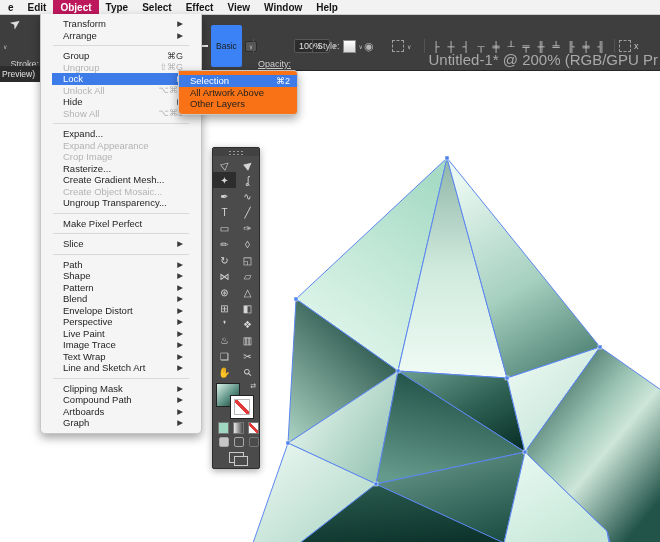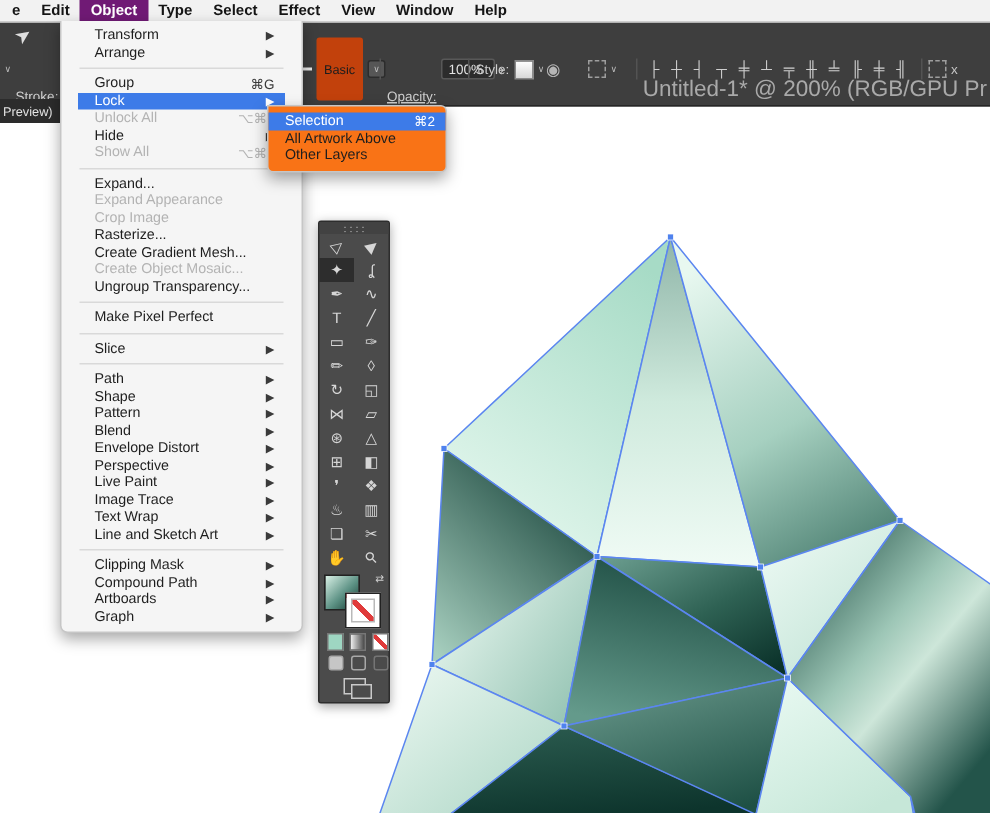--- a/index.html
+++ b/index.html
@@ -7,33 +7,33 @@
           font-family:"Liberation Sans",sans-serif;-webkit-font-smoothing:antialiased;}
 
   
   #artwork{position:absolute;left:0;top:0;z-index:1;}
 
   
   .menubar{position:absolute;left:0;top:0;right:0;height:14px;background:#f2f2f2;
            border-bottom:1px solid #cdcdcd;display:flex;align-items:stretch;z-index:40;
            font-size:10px;font-weight:bold;color:#151515;padding-left:1px;}
   .mb-item{display:flex;align-items:center;padding:0 7px;cursor:default;}
-  .mb-item.active{background:#701a75;color:#fff;}
+  .mb-item.active{background:#be185d;color:#fff;}
 
   
   .chrome{position:absolute;left:0;top:14px;right:0;height:56px;background:#3e3e3e;
           border-bottom:1px solid #262626;z-index:5;color:#cfcfcf;font-size:9px;}
   .tool-indicator{position:absolute;left:10px;top:2px;font-size:13px;color:#dedede;
                   transform:rotate(-35deg);}
   .ctrl{position:absolute;left:0;top:22px;right:0;height:20px;}
   .cgrp{position:absolute;top:0;height:20px;display:flex;align-items:center;gap:3px;white-space:nowrap;}
   .chev{font-size:6px;color:#bdbdbd;}
   .u{text-decoration:underline;margin-top:36px;}
   .brushline{display:inline-block;width:30px;height:2px;background:#e9e9e9;}
-  .chip{background:#c2410c;color:#1d1d1d;border-radius:2px;padding:16px 5px;font-size:8.5px;}
+  .chip{background:#3b82f6;color:#1d1d1d;border-radius:2px;padding:16px 5px;font-size:8.5px;}
   .chevbox{background:#565656;border:1px solid #2c2c2c;border-radius:2px;padding:1px 3px;}
   .field{background:#2c2c2c;border:1px solid #585858;border-radius:2px;padding:1px 4px;
          min-width:26px;color:#e3e3e3;}
   .vsep{position:absolute;top:3px;width:1px;height:14px;background:#535353;}
   .styleswatch{width:11px;height:11px;background:linear-gradient(#ffffff,#d8d8d8);
                border:1px solid #8a8a8a;}
   .globe{font-size:11px;color:#b5b5b5;}
   .dotted{width:10px;height:10px;border:1px dashed #9e9e9e;}
   .alico{font-size:10px;color:#cecece;width:12px;text-align:center;}
   .xlbl{color:#c7c7c7;font-size:9px;}
@@ -259,20 +259,24 @@
       </div>
       <div class="menu-item">
         <span class="lbl">Arrange</span>
         <span class="arr">▶</span>
       </div>
       <div class="menu-sep"></div>
       <div class="menu-item">
         <span class="lbl">Group</span>
         <span class="rt">⌘G</span>
       </div>
+      <div class="menu-item disabled">
+        <span class="lbl">Ungroup</span>
+        <span class="rt">⇧⌘G</span>
+      </div>
       <div class="menu-item hilite">
         <span class="lbl">Lock</span>
         <span class="arr">▶</span>
       </div>
       <div class="menu-item disabled">
         <span class="lbl">Unlock All</span>
         <span class="rt">⌥⌘2</span>
       </div>
       <div class="menu-item">
         <span class="lbl">Hide</span>

